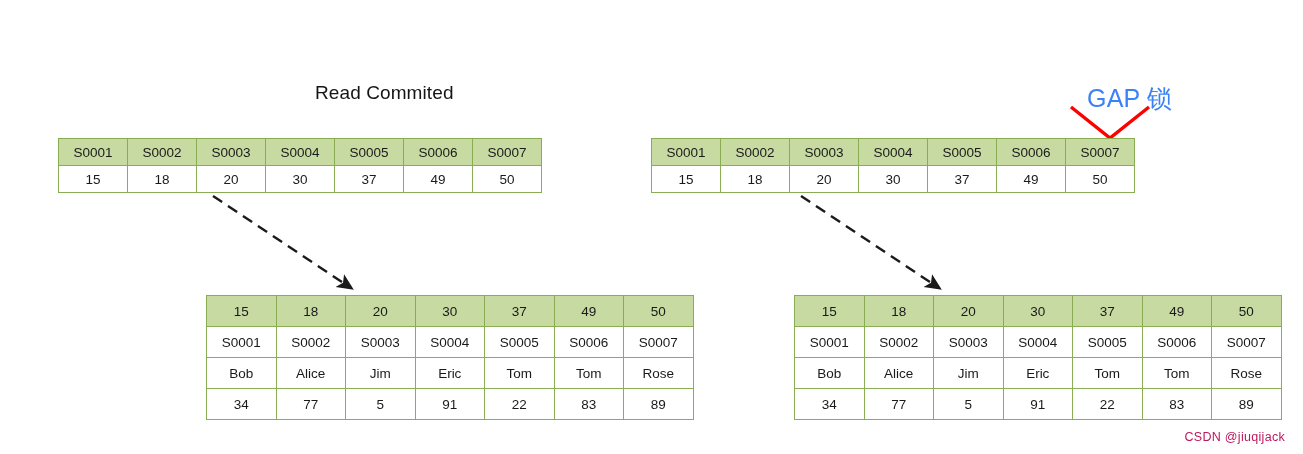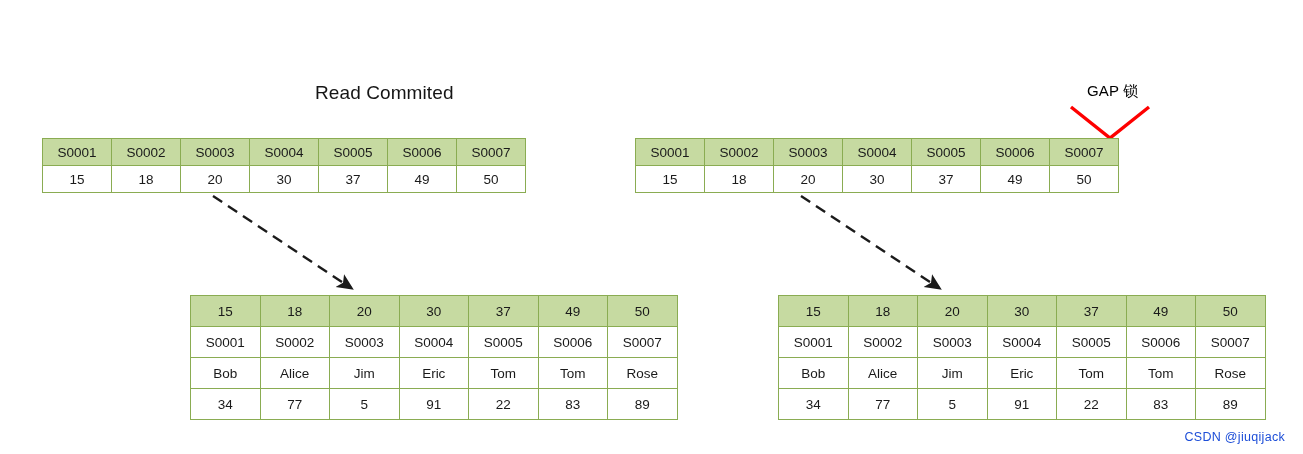--- a/index.html
+++ b/index.html
@@ -33,37 +33,38 @@
     letter-spacing: 0.1px;
   }
   #title-left  { left: 315px; top: 82px; }
   #title-right { left: 903px; top: 82px; }
 
   
   .gap-label {
     position: absolute;
     left: 1087px;
     top: 82px;
-    font-size: 15px;
-    color: #000000;
+    font-size: 25px;
+    color: #3b82f6;
     white-space: nowrap;
     letter-spacing: 0.2px;
   }
   #gap-arrow {
     position: absolute;
     left: 1068px;
     top: 104px;
   }
 
   
   .tbl {
     position: absolute;
     border-collapse: collapse;
     table-layout: fixed;
     background: #be185d;
+    margin-left: 16px;
   }
   .tbl td {
     border: 1px solid #8aac52;
     text-align: center;
     vertical-align: middle;
     font-size: 13.5px;
     color: #1a1a1a;
     padding: 0;
     background: #ffffff;
     white-space: nowrap;
@@ -89,21 +90,21 @@
   }
   #connector-left  { left: 205px; top: 190px; }
   #connector-right { left: 793px; top: 190px; }
 
   
   .watermark {
     position: absolute;
     right: 18px;
     bottom: 10px;
     font-size: 12.5px;
-    color: #1d4ed8;
+    color: #be185d;
     white-space: nowrap;
     letter-spacing: 0.3px;
   }
 </style>
 </head>
 <body>
 
 <div class="canvas">
 
   <div class="section-title" id="title-left">Read Commited</div>

